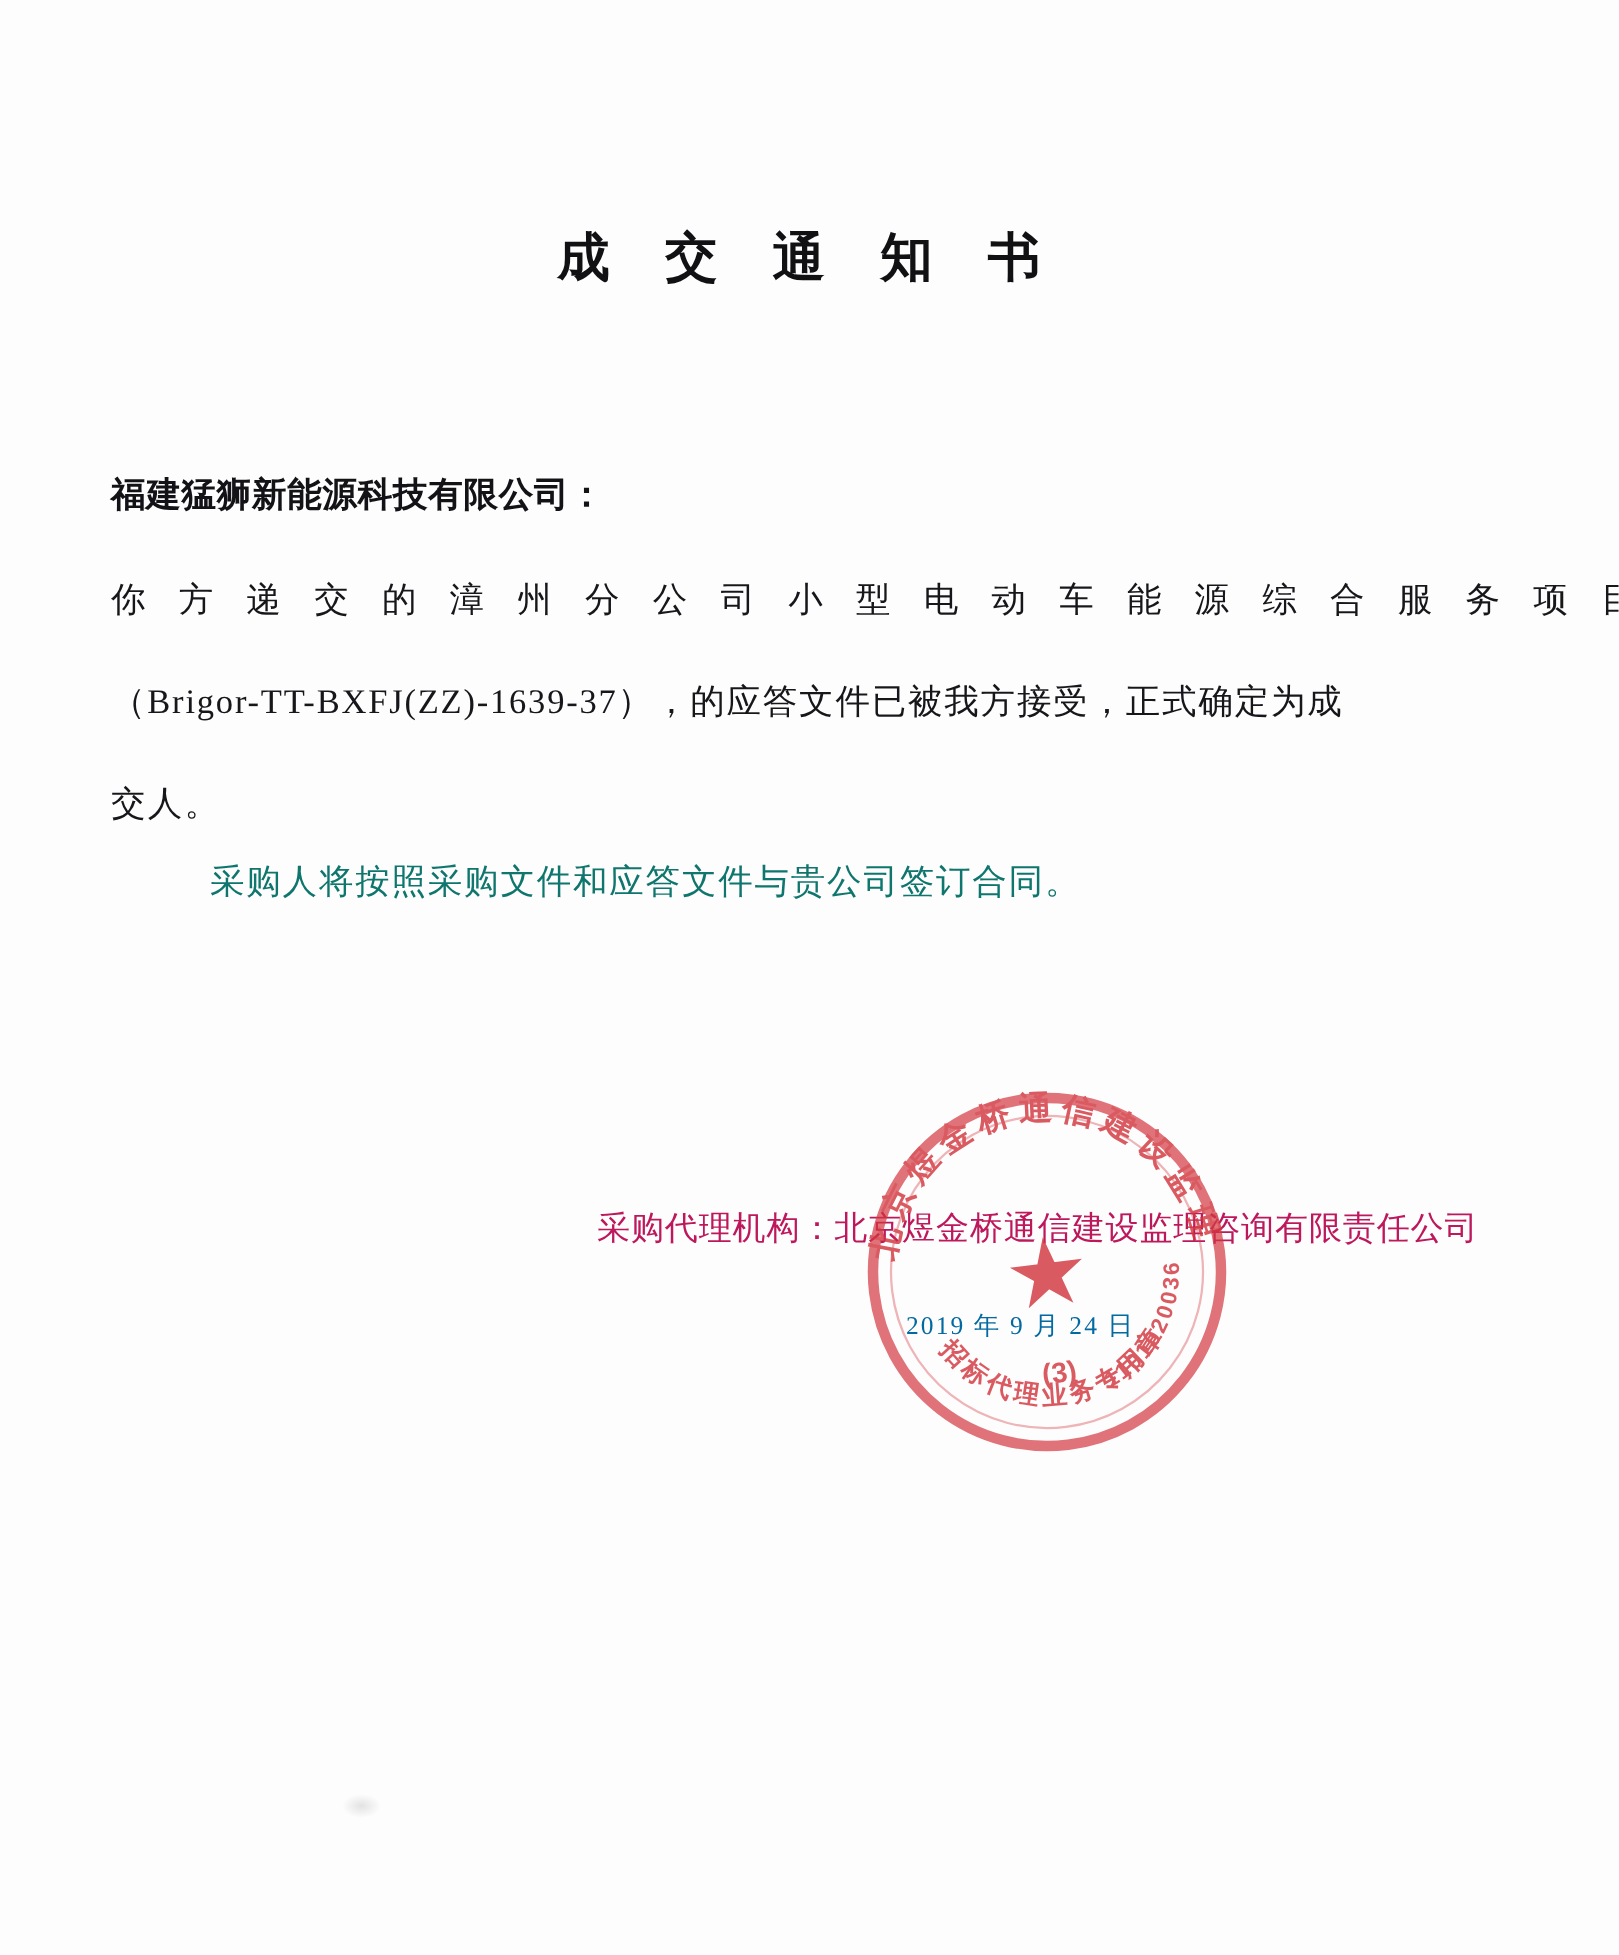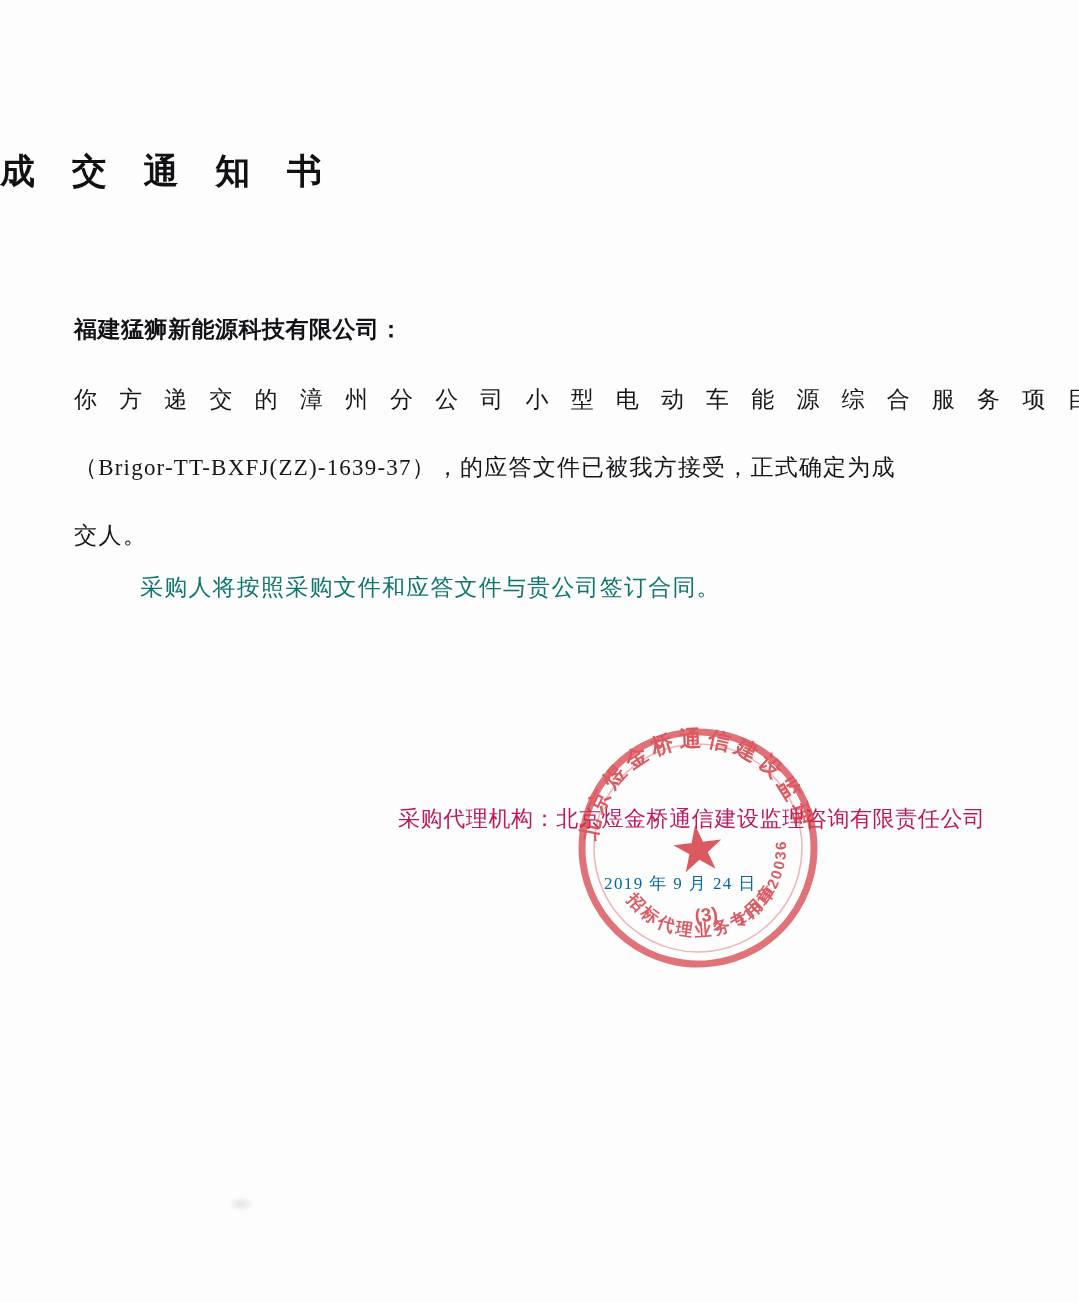--- a/index.html
+++ b/index.html
@@ -19,21 +19,21 @@
     position: relative;
     width: 1079px;
     height: 1303px;
     background: #fdfdfd;
   }
   .doc-title {
     position: absolute;
     top: 148px;
     left: 0;
     width: 1079px;
-    text-align: left;
+    text-align: center;
     font-size: 35px;
     font-weight: bold;
     letter-spacing: 14px;
     color: #111114;
     font-family: "Liberation Serif", "DejaVu Serif", serif;
   }
   .addressee {
     position: absolute;
     top: 298px;
     left: 74px;

